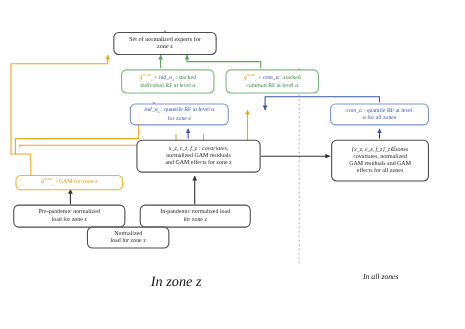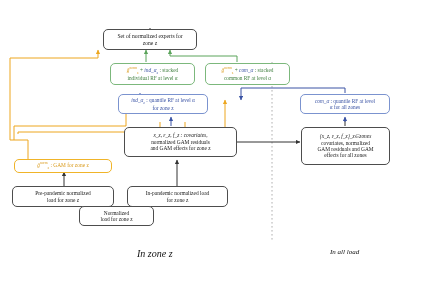--- a/index.html
+++ b/index.html
@@ -184,17 +184,17 @@
     </span>
   </div>
 
   <div class="node n-gray" style="left:79px; top:206px; width:75px; height:20px; font-size:5.4px;">
     <span class="txt">
       <span>Normalized</span><br>
       <span>load for zone z</span>
     </span>
   </div>
 
-  <div class="zonelabel" style="left:137px; top:248px; font-size:10px;">In zone z</div>
-
-  <div class="zonelabel" style="left:330px; top:248px; font-size:7px;">In all load</div>
+  <div class="zonelabel" style="left:137px; top:248px; font-size:13px;">In zone z</div>
+
+  <div class="zonelabel" style="left:330px; top:248px; font-size:7px;">In all zones</div>
 
 </div>
 
 </body></html>

